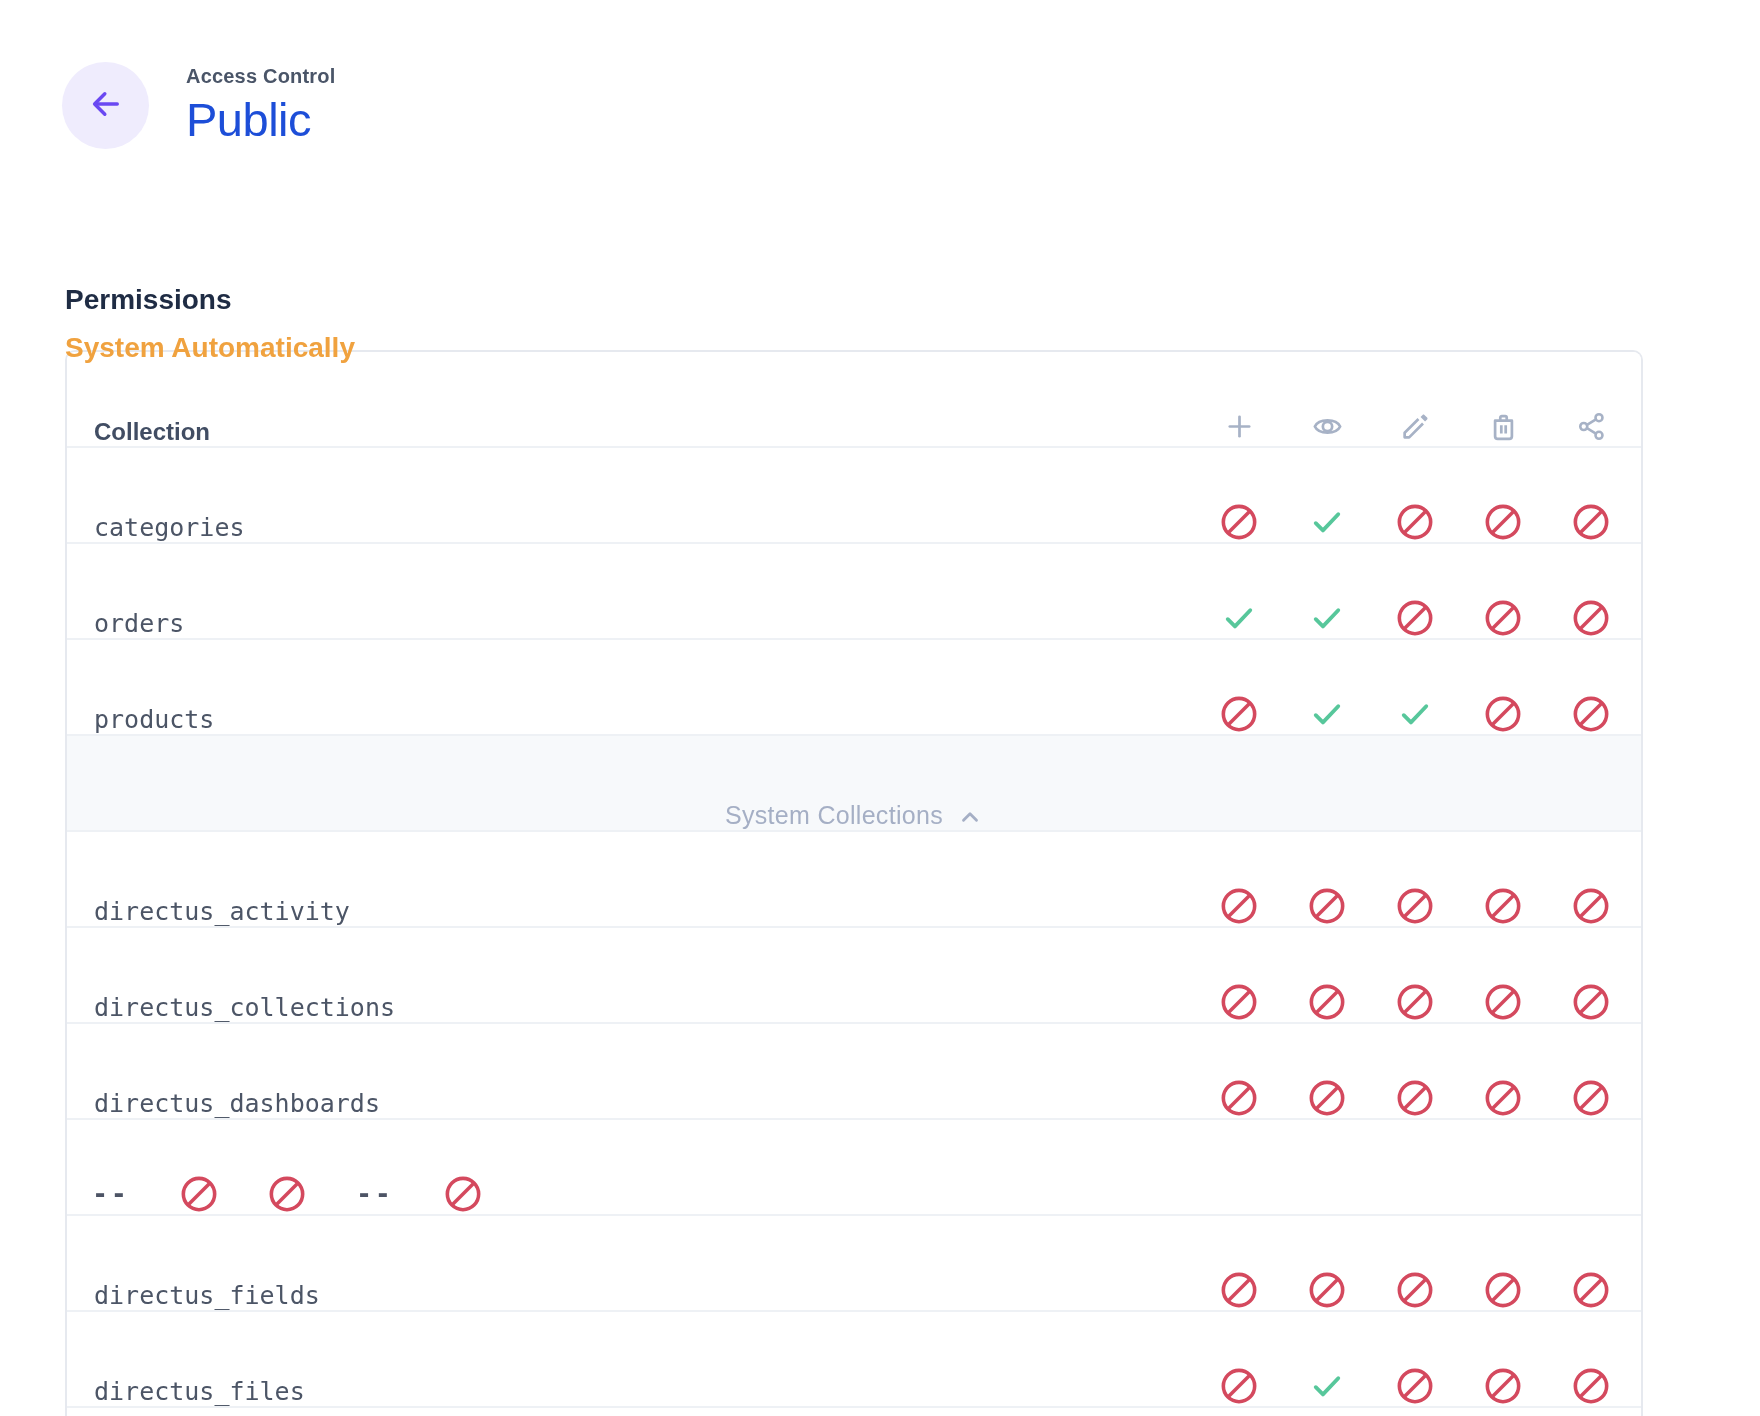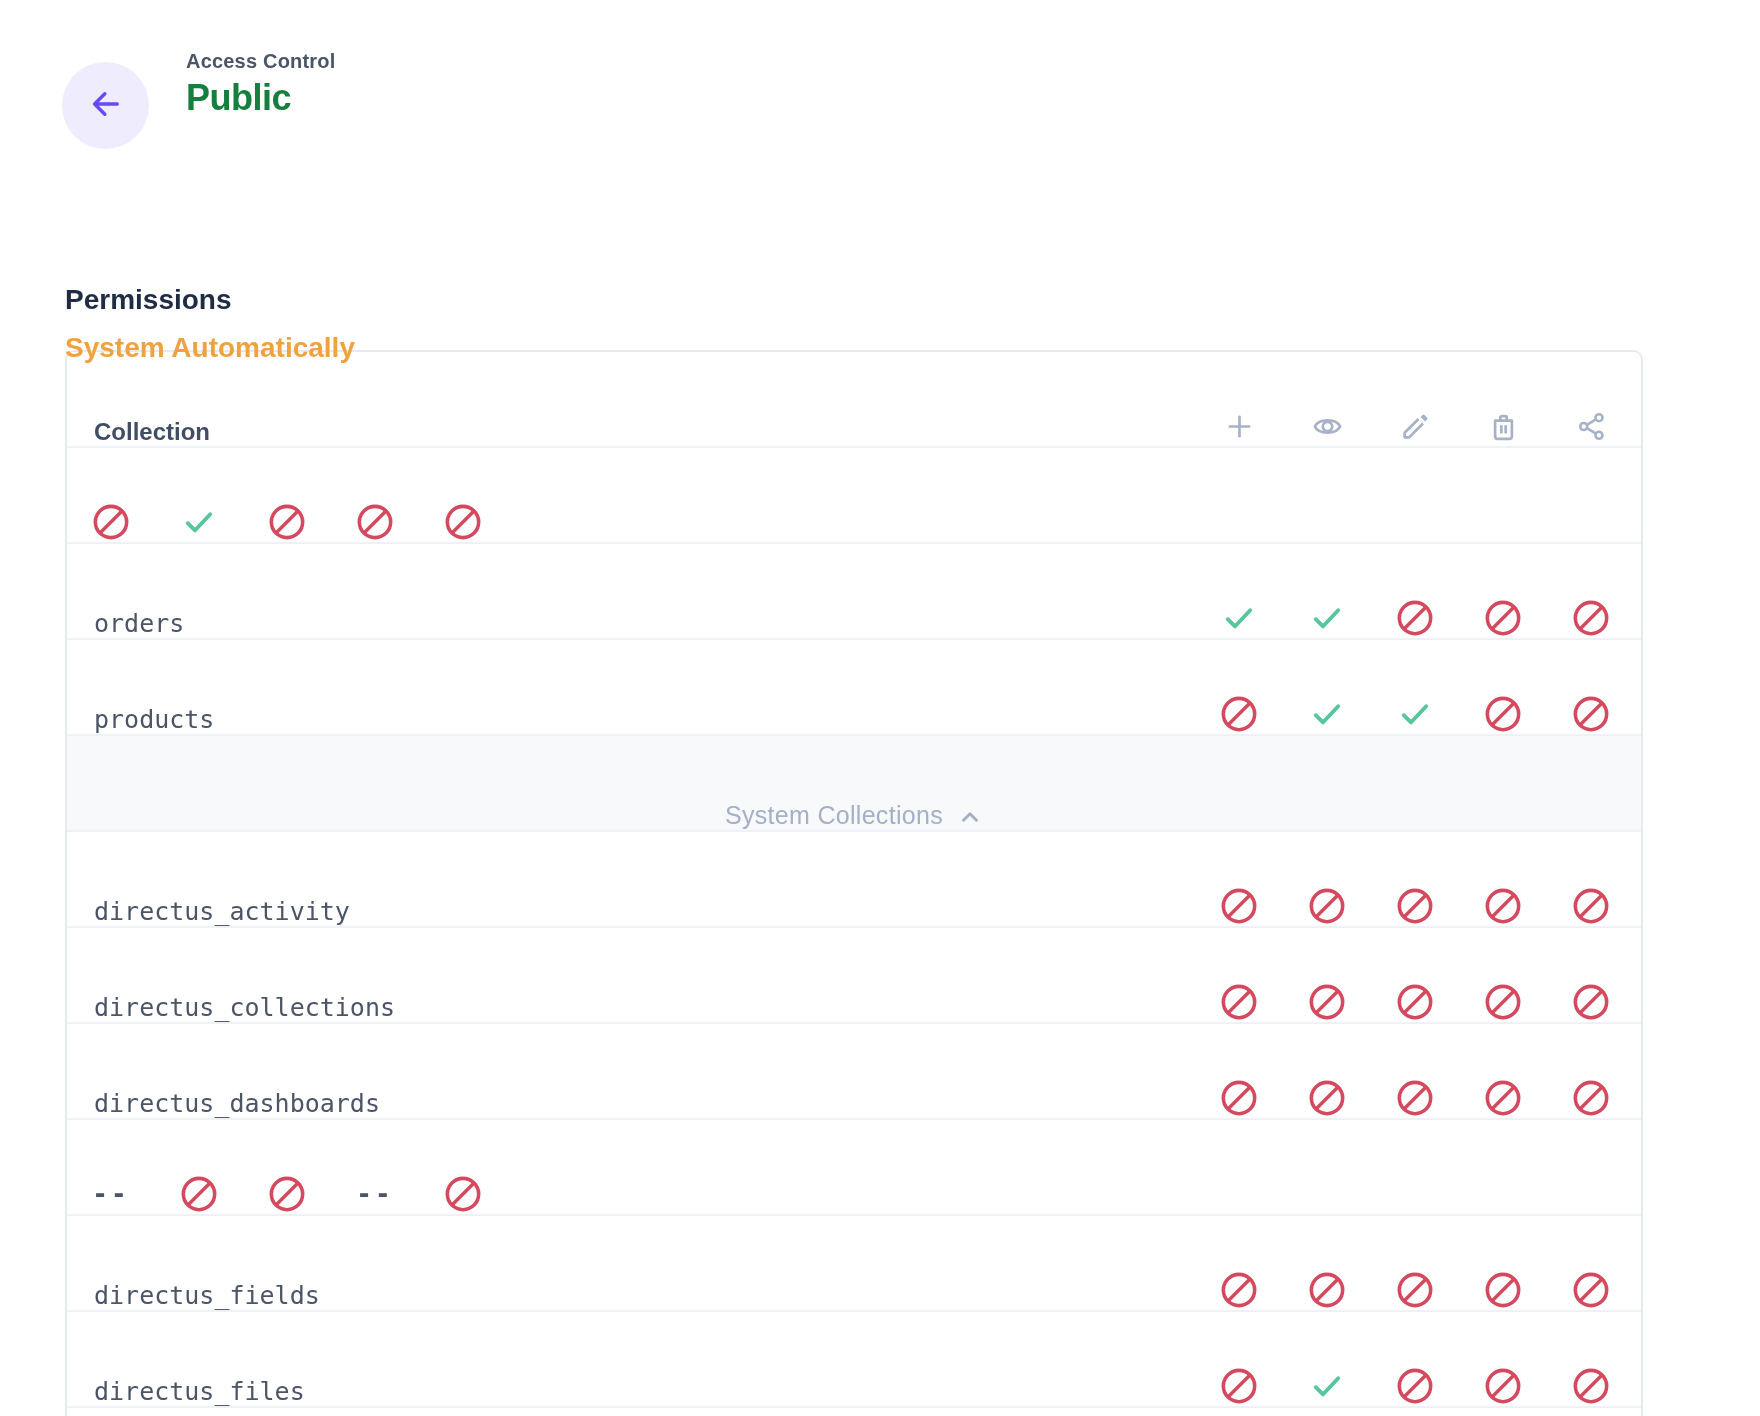--- a/index.html
+++ b/index.html
@@ -5,22 +5,22 @@
   * { margin:0; padding:0; box-sizing:border-box; }
   html,body { width:1760px; height:1416px; background:#ffffff; overflow:hidden;
               font-family:"Liberation Sans", sans-serif; }
 
   .topbar { position:relative; height:150px; }
   .back-btn { position:absolute; left:62px; top:62px; width:87px; height:87px;
               border-radius:50%; background:#efecfd; display:flex; align-items:center;
               justify-content:center; cursor:pointer; border:none; }
   .back-btn svg { width:36px; height:36px; }
   .title-block { position:absolute; left:186px; top:50px; }
-  .breadcrumb { font-size:20px; font-weight:700; color:#4a5568; letter-spacing:.2px; }
-  .page-title { font-size:36px; font-weight:700; color:#15803d; margin-top:4px; letter-spacing:-.5px; }
+  .breadcrumb { font-size:20px; font-weight:700; color:#4a5568; letter-spacing:.2px;margin-top:15px; }
+  .page-title { font-size:47px; font-weight:400; color:#1d4ed8; margin-top:4px; letter-spacing:-.5px; }
 
   .perm-heading { margin:134px 0 0 65px; height:36px; display:flex; align-items:baseline; gap:16px;flex-direction:column; }
   .perm-label { font-size:28px; font-weight:700; color:#1f2c44; }
   .autosave { font-size:28px; font-weight:700; color:#f0a23f; }
 
   .table { margin:30px 0 0 65px; width:1578px; border:2px solid #e6e9ef;
            border-bottom:none; border-radius:10px 10px 0 0; overflow:hidden; background:#fff; }
   .row { height:96px; display:flex; align-items:flex-end; border-bottom:2px solid #eef1f5; background:#fff; }
   .row.header-row { border-bottom:2px solid #eef1f5; }
   .cell-name { flex:1 1 auto; padding-left:27px; font-family:"DejaVu Sans Mono", monospace;
@@ -100,20 +100,21 @@
               <circle cx="6" cy="12" r="2.7"></circle>
               <circle cx="17.8" cy="18.8" r="2.7"></circle>
               <line x1="8.5" y1="10.7" x2="15.4" y2="6.5"></line>
               <line x1="8.5" y1="13.3" x2="15.4" y2="17.5"></line>
             </svg></span>
         </div>
       </div>
   </div>
   <div id="table-body">
       <div class="row">
+        <div class="cell-name">categories</div>
         <div class="cell-icons">
           <div class="icon-cell">
             <span class="perm">
               <span style="display: flex;">
                 <svg viewBox="0 0 24 24" fill="none" stroke="#d4495e" stroke-width="2.15">
                   <circle cx="12" cy="12" r="9.4"></circle>
                   <line x1="5.4" y1="18.6" x2="18.6" y2="5.4"></line>
                 </svg>
               </span>
             </span>

